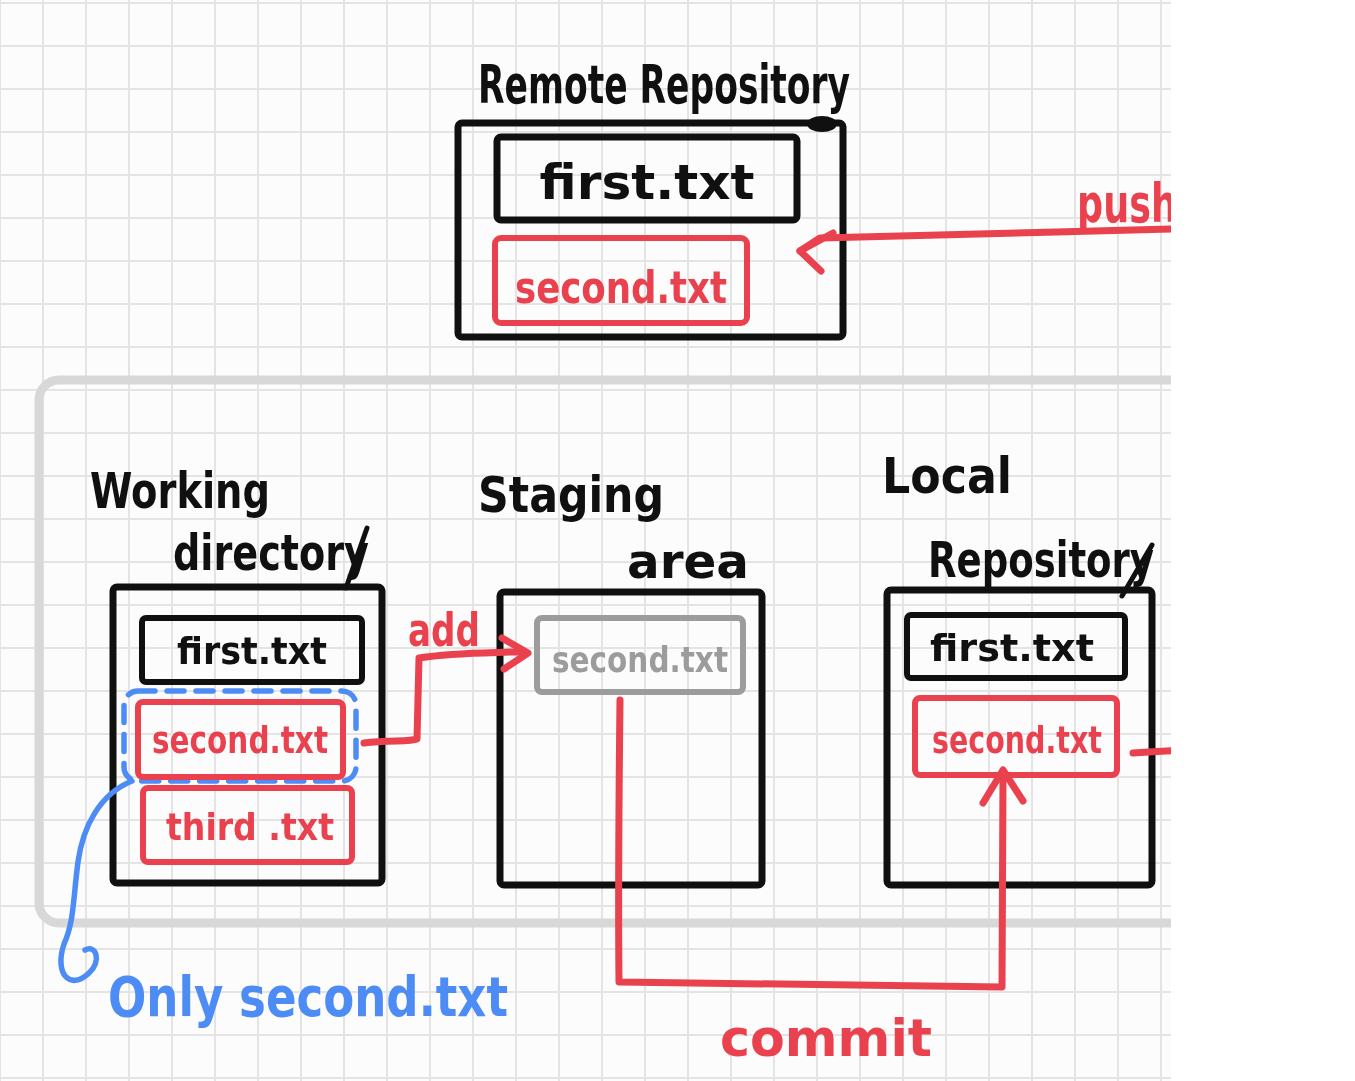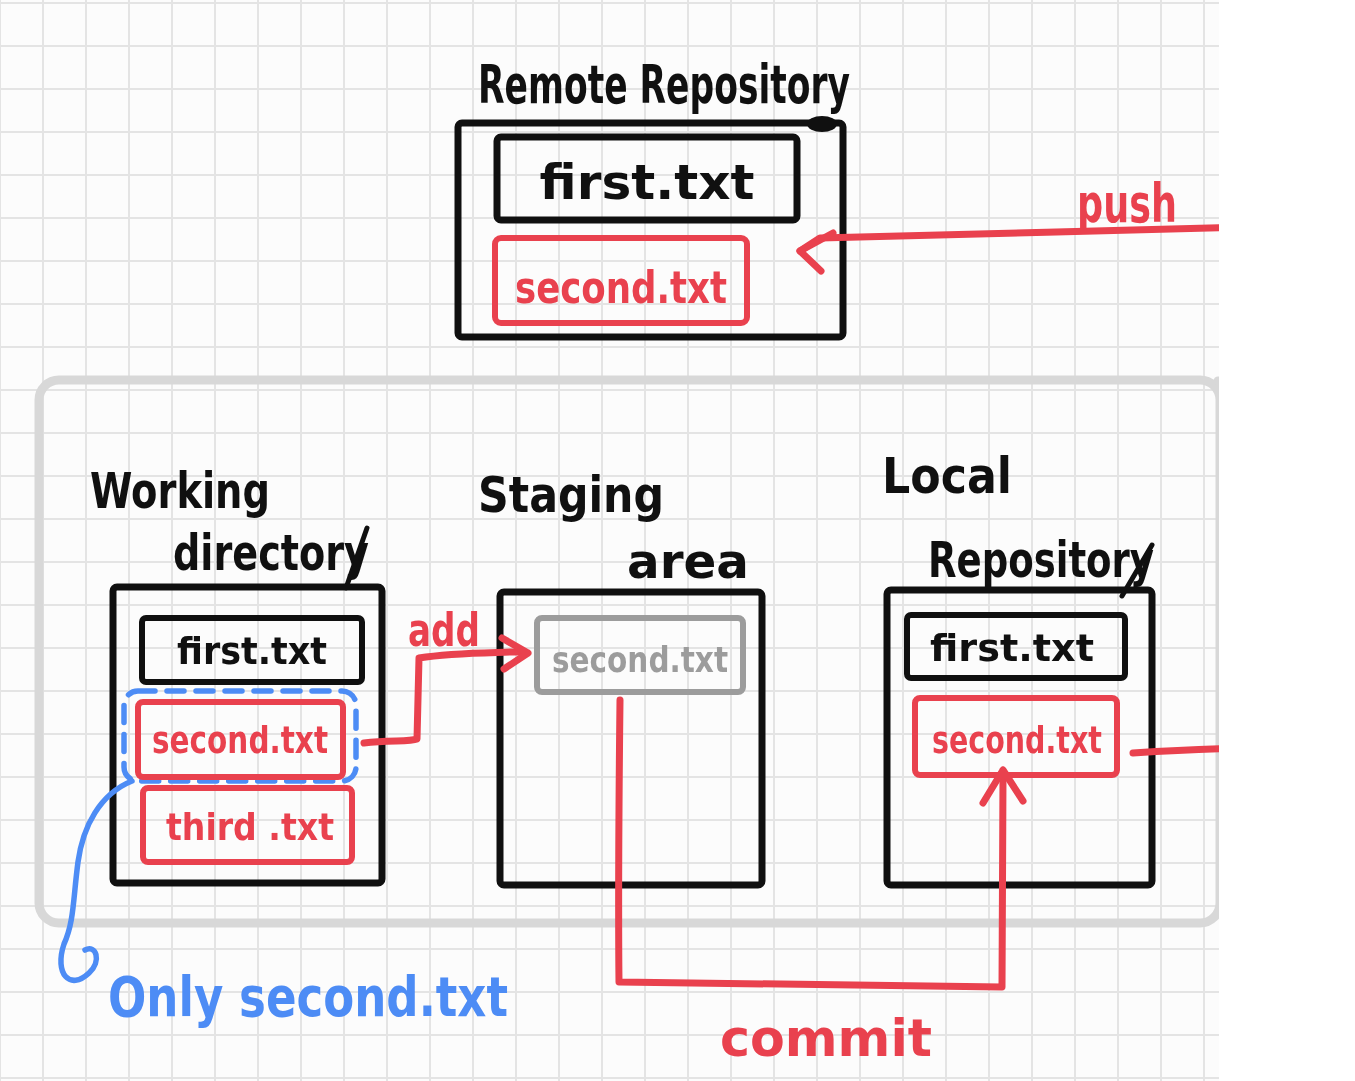--- a/index.html
+++ b/index.html
@@ -6,21 +6,20 @@
   .canvas{
     position:relative;
     width:1171px;height:1081px;
     overflow:hidden;
     background-color:#fcfcfc;
     background-image:
       linear-gradient(to right, #e4e4e4 2px, transparent 2px),
       linear-gradient(to bottom, #e4e4e4 2px, transparent 2px);
     background-size:43px 43px;
     background-position:-1px 2px;
-    padding-left:48px;
   }
   svg{position:absolute;left:0;top:0;}
   text{
     font-family:"DejaVu Sans", sans-serif;
     font-weight:bold;
     fill:#101010;
   }
   .t-red{fill:#e9414e;}
   .t-gray{fill:#9c9c9c;}
   .t-blue{fill:#4d8cf5;}

